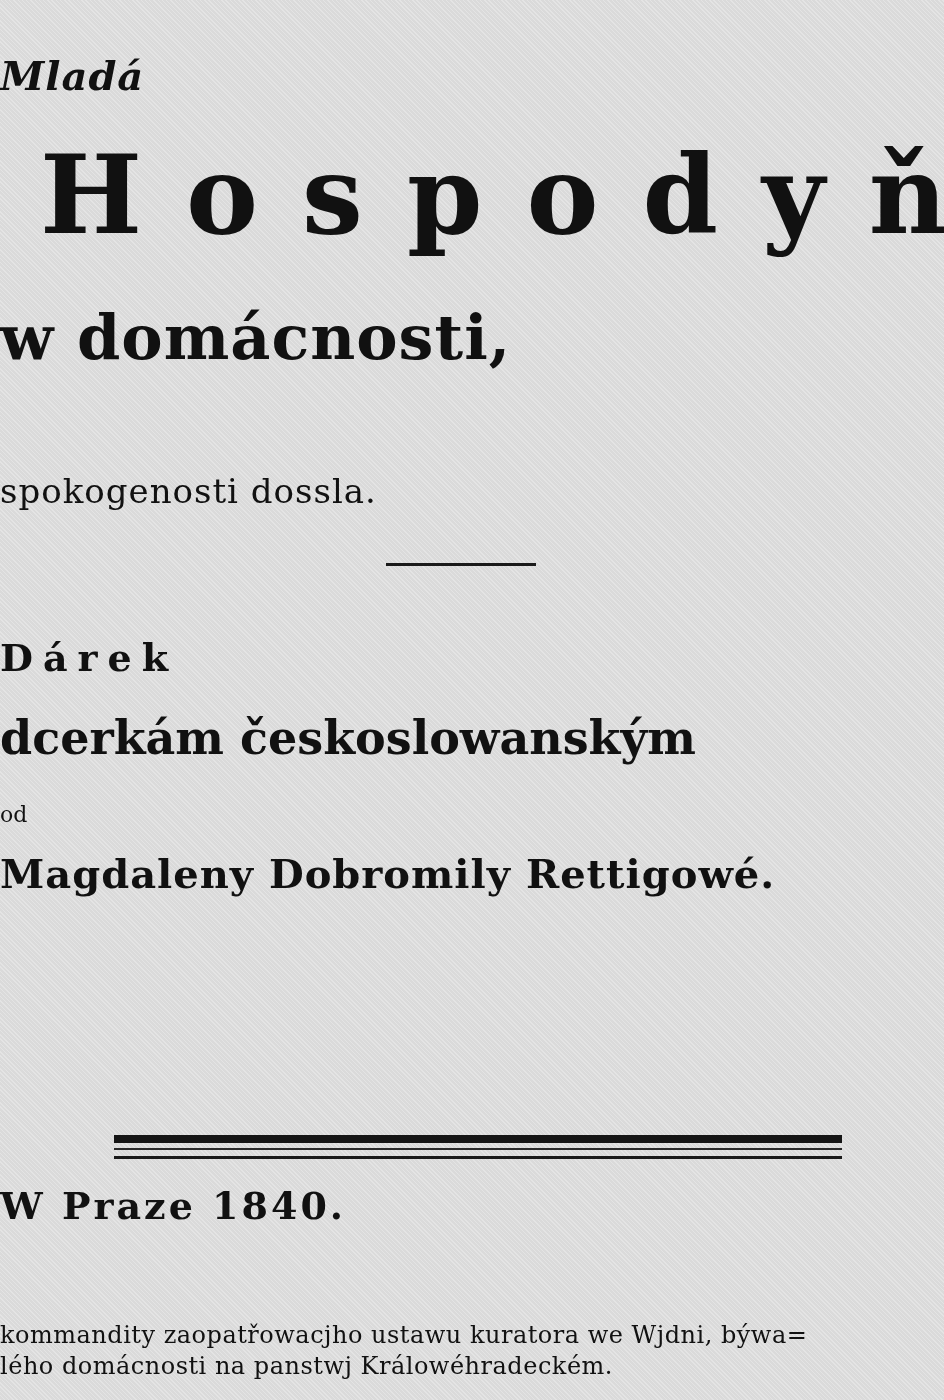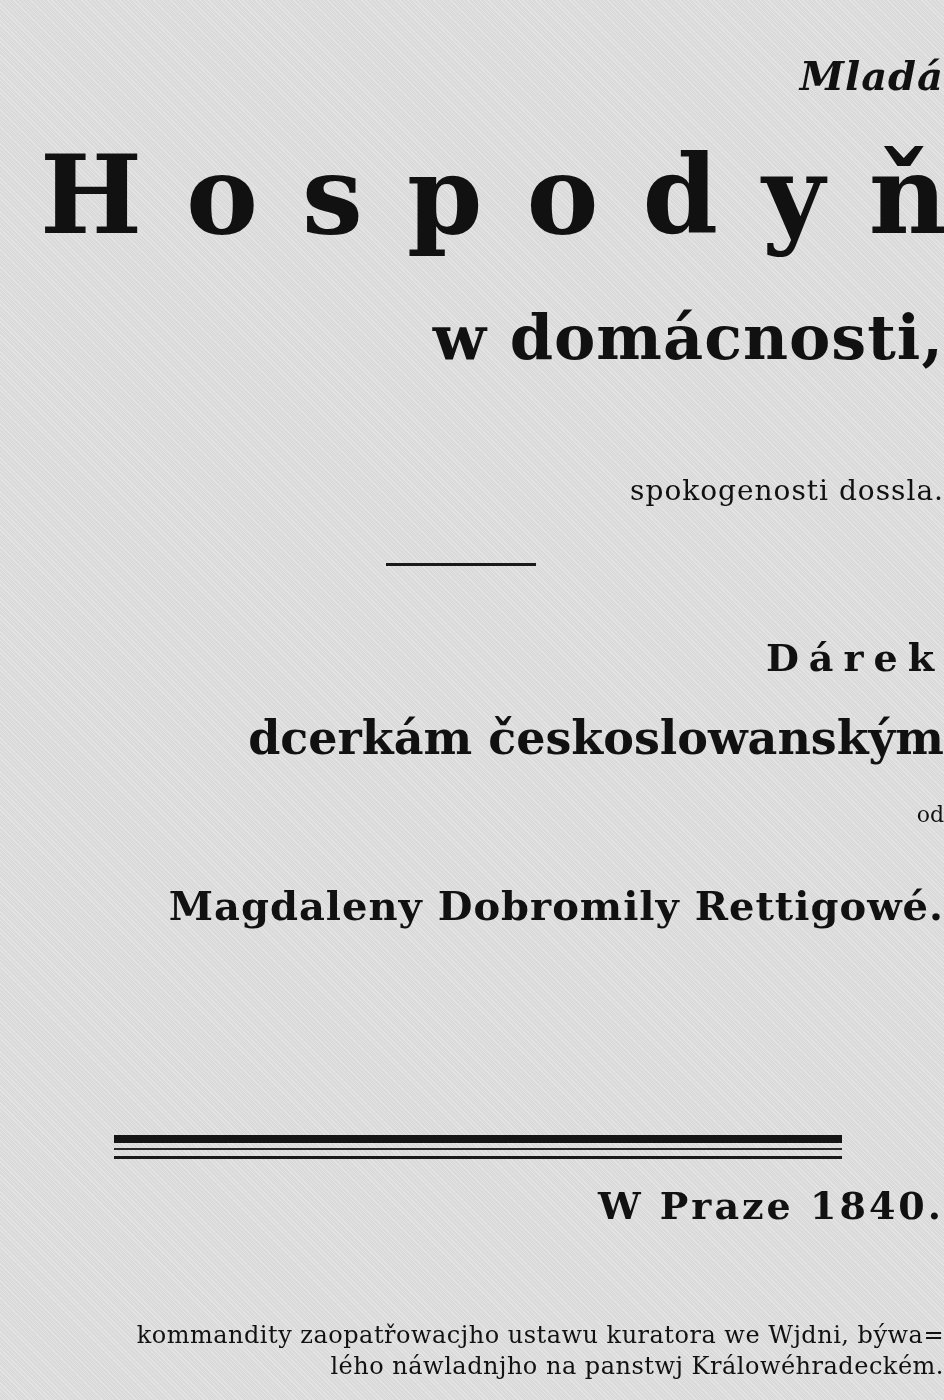--- a/index.html
+++ b/index.html
@@ -20,21 +20,21 @@
       left: 0; top: 0;
       width: 944px; height: 1400px;
       background:
         repeating-linear-gradient(45deg, rgba(255,255,255,0.10) 0 1px, rgba(0,0,0,0.03) 1px 3px),
         #e1e1e1;
     }
     .line {
       position: absolute;
       left: 0;
       width: 944px;
-      text-align: right;
+      text-align: left;
       white-space: nowrap;
       font-family: "DejaVu Serif", serif;
       color: #111;
     }
     .title-small {
       top: 52px;
       font-size: 40px;
       font-weight: bold;
       font-style: italic;
       letter-spacing: 1px;
@@ -55,21 +55,21 @@
       letter-spacing: 1px;
     }
     .desc1 {
       top: 413px;
       font-size: 34px;
       line-height: 46px;
       letter-spacing: 1px;
     }
     .desc2 {
       top: 468px;
-      font-size: 28px;
+      font-size: 34px;
       line-height: 46px;
       letter-spacing: 1px;
     }
     .short-rule {
       position: absolute;
       left: 386px;
       top: 563px;
       width: 150px;
       height: 3px;
       background: #1a1a1a;
@@ -91,21 +91,20 @@
       top: 800px;
       font-size: 22px;
       line-height: 30px;
     }
     .author {
       top: 848px;
       font-size: 40px;
       font-weight: bold;
       line-height: 52px;
       letter-spacing: 1px;
-      margin-top: 32px;
     }
     .double-rule {
       position: absolute;
       left: 114px;
       width: 728px;
     }
     .rule-thick {
       top: 1135px;
       height: 8px;
       background: #151515;
@@ -160,15 +159,15 @@
 
   <div class="line author">Magdaleny Dobromily Rettigowé.</div>
 
   <div class="double-rule rule-thick"></div>
   <div class="double-rule rule-thin1"></div>
   <div class="double-rule rule-thin2"></div>
 
   <div class="line place">W Praze 1840.</div>
 
   <div class="line imprint imp3">kommandity zaopatřowacjho ustawu kuratora we Wjdni, býwa=</div>
-  <div class="line imprint imp4">lého náwladnjho na panstwj Králowéhradeckém.</div>
+  <div class="line imprint imp4">lého domácnosti na panstwj Králowéhradeckém.</div>
 
 </div>
 
 </body></html>

